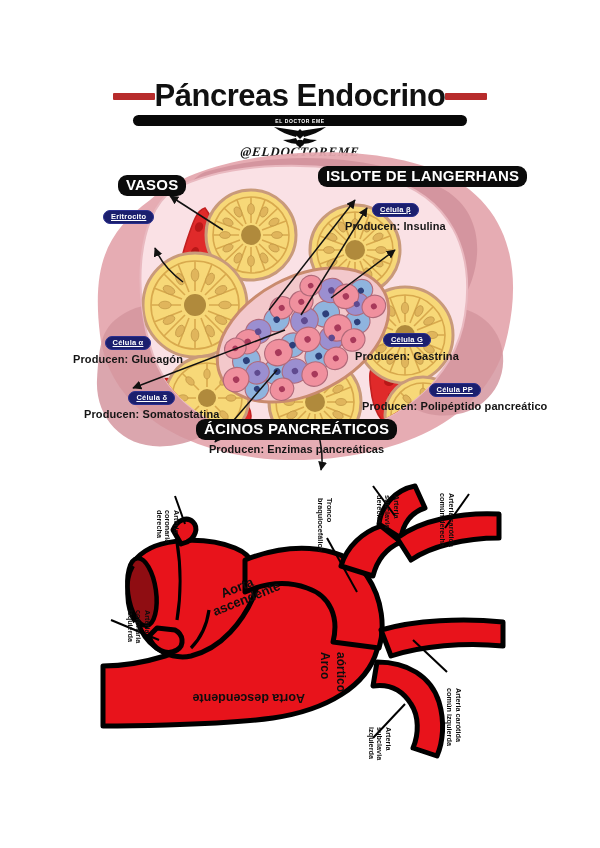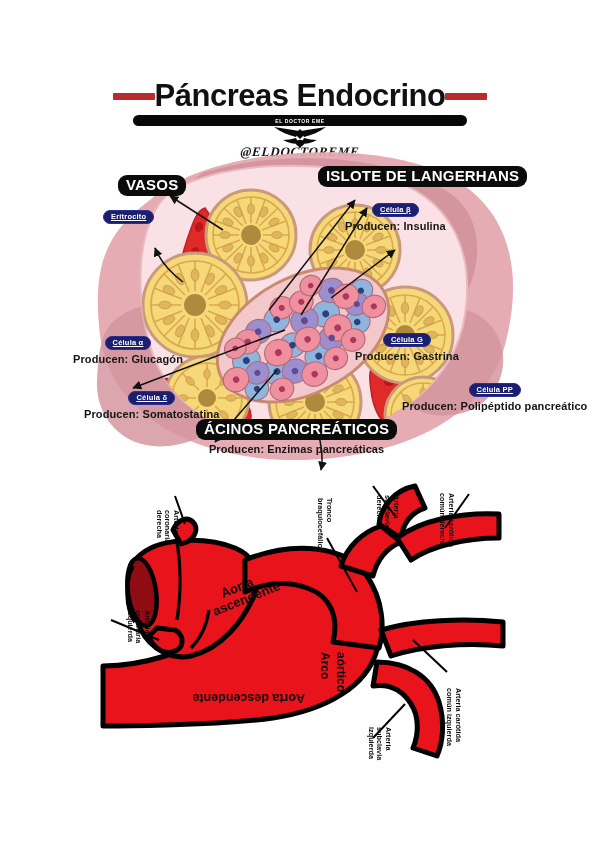--- a/index.html
+++ b/index.html
@@ -455,21 +455,21 @@
   <div class="lbl ctr" style="left:84px;top:386px;">
     <span class="pill pill-blue">Célula δ</span>
     <span class="sub">Producen: Somatostatina</span>
   </div>
 
   <div class="lbl ctr" style="left:355px;top:328px;">
     <span class="pill pill-blue">Célula G</span>
     <span class="sub">Producen: Gastrina</span>
   </div>
 
-  <div class="lbl ctr" style="left:362px;top:378px;padding-left:40px;">
+  <div class="lbl ctr" style="left:362px;top:378px;">
     <span class="pill pill-blue">Célula PP</span>
     <span class="sub">Producen: Polipéptido pancreático</span>
   </div>
 
   <div class="lbl ctr" style="left:196px;top:419px;">
     <span class="pill pill-black">ÁCINOS PANCREÁTICOS</span>
     <span class="sub">Producen: Enzimas pancreáticas</span>
   </div>
 
   <div class="fig2">

